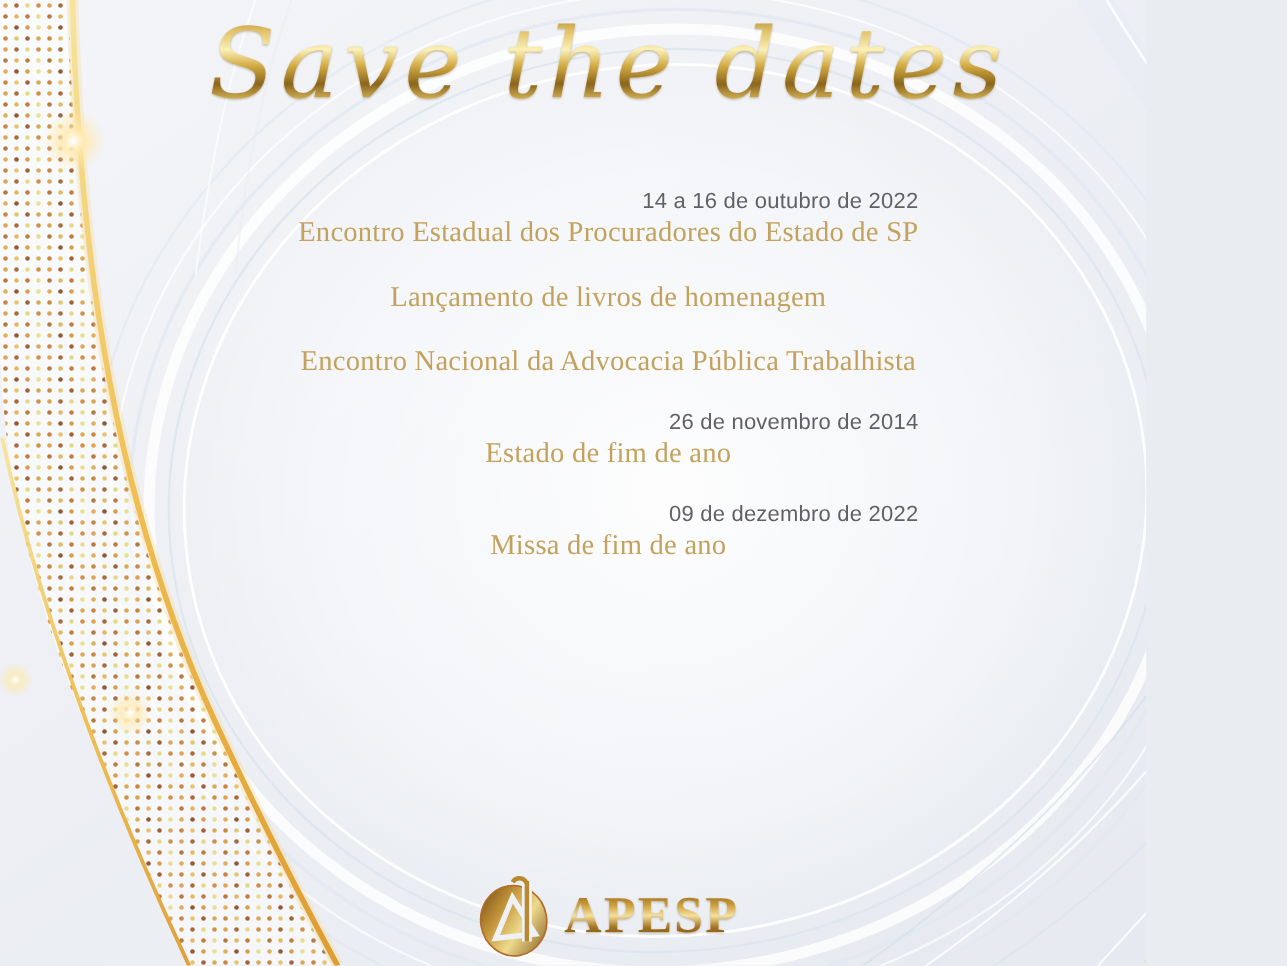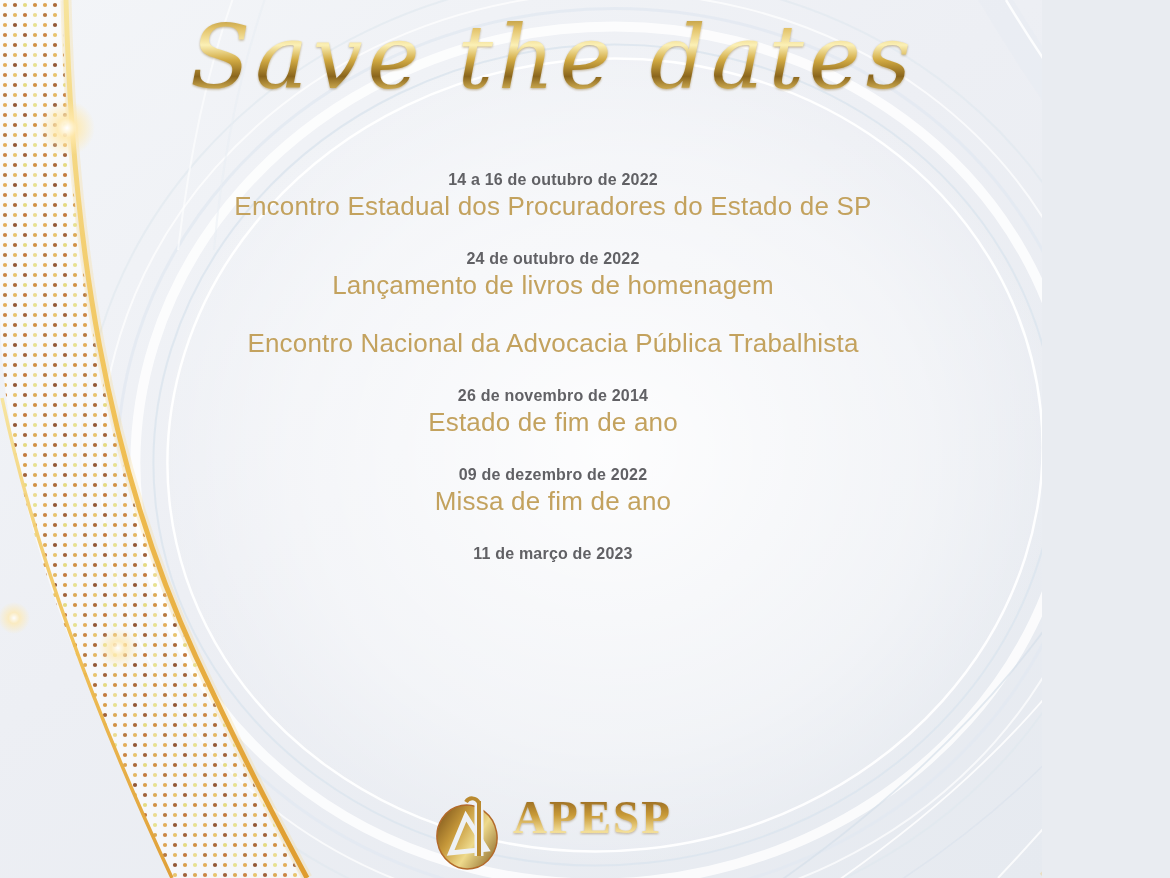--- a/index.html
+++ b/index.html
@@ -14,23 +14,23 @@
     transform:translateX(32px);text-align:center;
   }
   .title{
     margin:12px 0 0;font-family:"DejaVu Serif",serif;font-style:italic;font-weight:500;
     font-size:88px;line-height:1.05;letter-spacing:5px;
     background:linear-gradient(180deg,#a8862e 0%,#e3c268 18%,#fbf0b6 36%,#d2ab44 52%,#8a651c 70%,#e0bf60 88%,#a8862e 100%);
     -webkit-background-clip:text;background-clip:text;color:transparent;
     filter:drop-shadow(0 1px 1px rgba(130,95,25,.45));
   }
   .events{margin-top:66px;display:flex;flex-direction:column;gap:28px;}
-  .event-date{font-size:16px;font-weight:700;color:#616165;line-height:1.3;letter-spacing:.2px;}
-  .event-name{font-size:26px;color:#c3a25e;line-height:1.16;letter-spacing:.2px;white-space:pre-line;}
-  .logo{margin-top:auto;margin-bottom:8px;display:flex;gap:9px;}
+  .event-date{font-size:20px;font-weight:400;color:#616165;line-height:1.3;letter-spacing:.2px;text-align:right;}
+  .event-name{font-size:26px;color:#c3a25e;line-height:1.16;letter-spacing:.2px;white-space:pre-line;font-family:Liberation Serif, serif;}
+  .logo{margin-top:auto;margin-bottom:8px;display:flex;align-items:center;gap:9px;}
   .logo-text{
     font-family:"Liberation Serif",serif;font-weight:700;font-size:47px;line-height:1;letter-spacing:2px;
     background:linear-gradient(180deg,#8a5c1a 0%,#c89a38 28%,#f4e09a 50%,#a57423 72%,#6d4715 100%);
     -webkit-background-clip:text;background-clip:text;color:transparent;
     filter:drop-shadow(0 1px 1px rgba(120,80,20,.4));
   }
 </style>
 </head>
 <body>
 
@@ -120,40 +120,38 @@
     <h1 class="title">Save the dates</h1>
 
     <div class="events">
 
         <div class="event">
           <div class="event-date">14 a 16 de outubro de 2022</div>
           <div class="event-name">Encontro Estadual dos Procuradores do Estado de SP</div>
         </div>
 
         <div class="event">
-          <div class="event-date">24 de outubro de 2022</div>
           <div class="event-name">Lançamento de livros de homenagem</div>
         </div>
 
         <div class="event">
           <div class="event-name">Encontro Nacional da Advocacia Pública Trabalhista</div>
         </div>
 
         <div class="event">
           <div class="event-date">26 de novembro de 2014</div>
           <div class="event-name">Estado de fim de ano</div>
         </div>
 
         <div class="event">
           <div class="event-date">09 de dezembro de 2022</div>
           <div class="event-name">Missa de fim de ano</div>
         </div>
 
         <div class="event">
-          <div class="event-date">11 de março de 2023</div>
         </div>
       </div>
 
     <div class="logo">
       <svg width="70" height="76" viewBox="0 0 70 76" aria-hidden="true">
         <defs>
           <linearGradient id="lgo" x1="0" y1="0" x2="1" y2="1">
             <stop offset="0" stop-color="#6d4715"></stop>
               <stop offset=".35" stop-color="#c6983a"></stop>
             <stop offset=".6" stop-color="#eeda8c"></stop>

